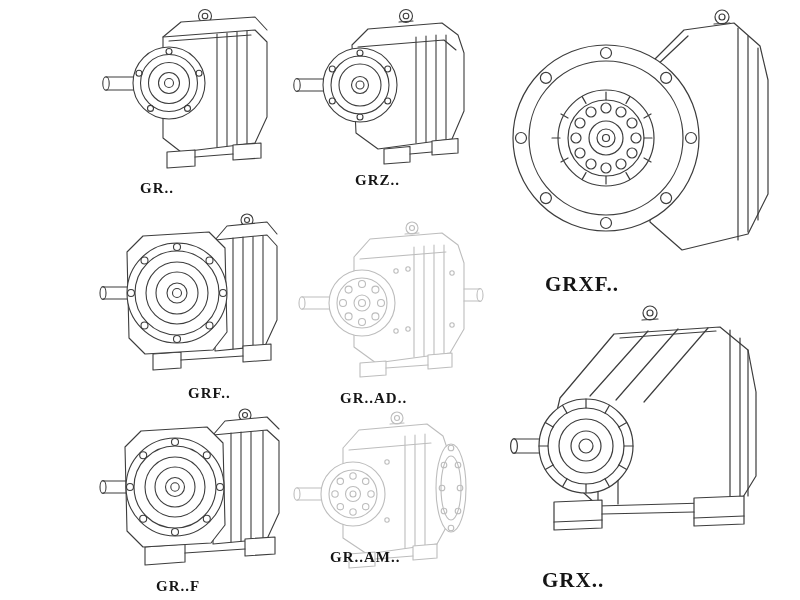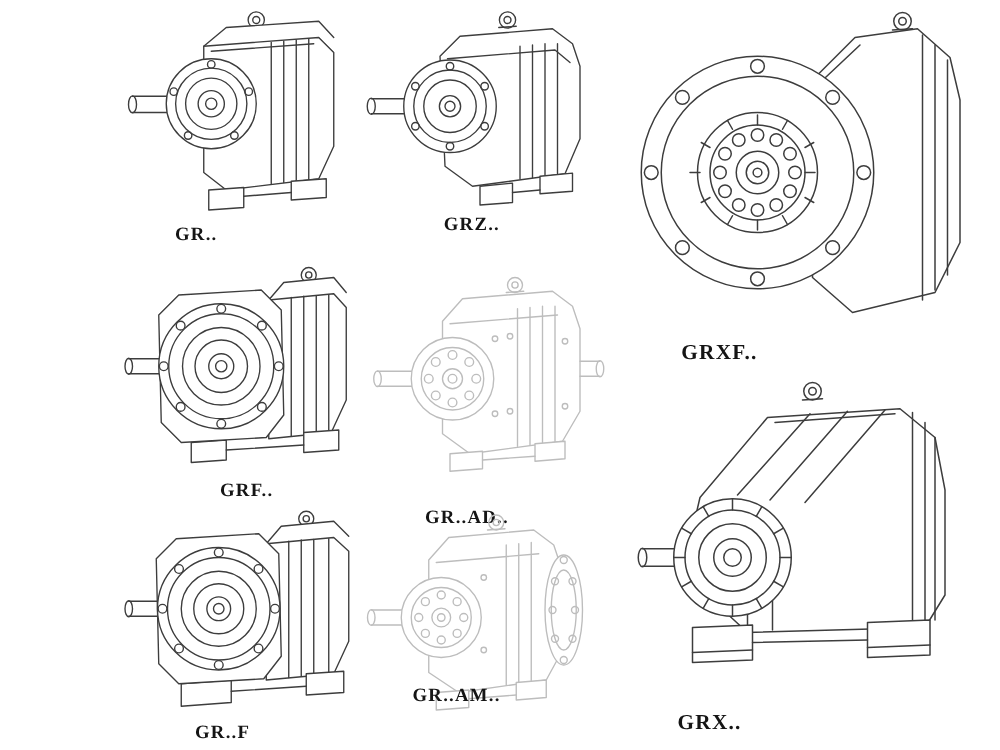--- a/index.html
+++ b/index.html
@@ -6,21 +6,21 @@
   #canvas{
     position:relative;width:800px;height:600px;background:#ffffff;
     overflow:hidden;font-family:"Liberation Serif","DejaVu Serif",serif;
   }
   .fig{position:absolute;}
   .fig svg{display:block;}
   .fig-label{
     position:absolute;text-align:left;font-weight:700;color:#151515;
     font-size:15px;letter-spacing:1px;white-space:nowrap;
   }
-  .fig-label.big{font-size:17px;}
+  .fig-label.big{font-size:21px;}
 </style>
 </head>
 <body>
 
 <div id="canvas">
 
   <div class="fig" style="left:95px;top:5px;">
     <svg viewBox="0 0 190 172" width="190" height="172">
       <g stroke="#3d3d3d" fill="none" stroke-width="1.1" stroke-linejoin="round" stroke-linecap="round">
         <g>
@@ -187,21 +187,21 @@
           <circle cx="128" cy="83" r="3.5"></circle>
             <circle cx="114.5" cy="115.5" r="3.5"></circle>
           <circle cx="82" cy="129" r="3.5"></circle>
             <circle cx="49.5" cy="115.5" r="3.5"></circle>
           <circle cx="36" cy="83" r="3.5"></circle>
             <circle cx="49.5" cy="50.5" r="3.5"></circle>
         </g>
       </g>
     </svg>
   </div>
-  <div class="fig-label" style="left:176px;top:385px;width:90px;">GRF..</div>
+  <div class="fig-label" style="left:188px;top:385px;width:90px;">GRF..</div>
 
   <div class="fig" style="left:288px;top:213px;">
     <svg viewBox="0 0 205 175" width="205" height="175">
       <g stroke="#bdbdbd" fill="none" stroke-width="1.1" stroke-linejoin="round" stroke-linecap="round">
         <g>
           <circle cx="124" cy="15" r="6"></circle>
             <circle cx="124" cy="15" r="2.5"></circle>
             <path d="M117,21 L131,20"></path>
         </g>
         <g>
@@ -238,21 +238,21 @@
           <circle cx="55" cy="90" r="3.5"></circle>
             <circle cx="60.6" cy="76.6" r="3.5"></circle>
           <circle cx="74" cy="71" r="3.5"></circle>
             <circle cx="87.4" cy="76.6" r="3.5"></circle>
           <circle cx="74" cy="90" r="8"></circle>
             <circle cx="74" cy="90" r="3.5"></circle>
         </g>
       </g>
     </svg>
   </div>
-  <div class="fig-label" style="left:340px;top:406px;width:110px;">GR..AD..</div>
+  <div class="fig-label" style="left:340px;top:390px;width:110px;">GR..AD..</div>
 
   <div class="fig" style="left:95px;top:405px;">
     <svg viewBox="0 0 200 170" width="200" height="170">
       <g stroke="#3d3d3d" fill="none" stroke-width="1.1" stroke-linejoin="round" stroke-linecap="round">
         <g>
           <circle cx="150" cy="10" r="6"></circle>
             <circle cx="150" cy="10" r="2.5"></circle>
             <path d="M144,16 L156,15"></path>
         </g>
         <g>

